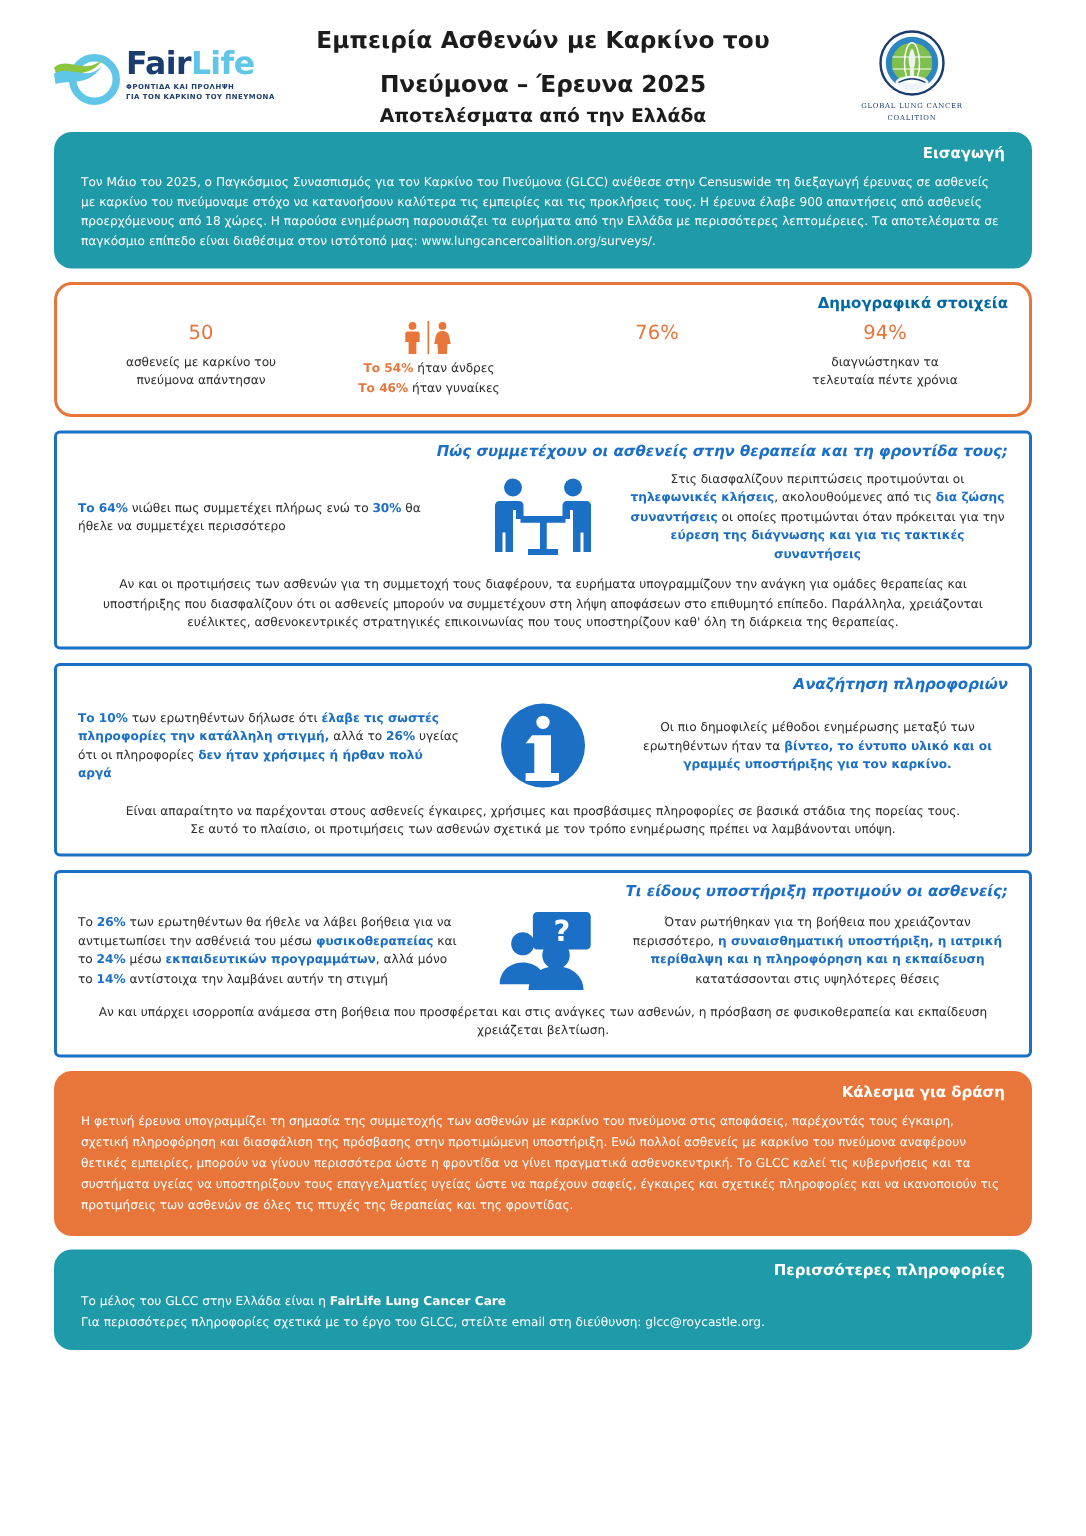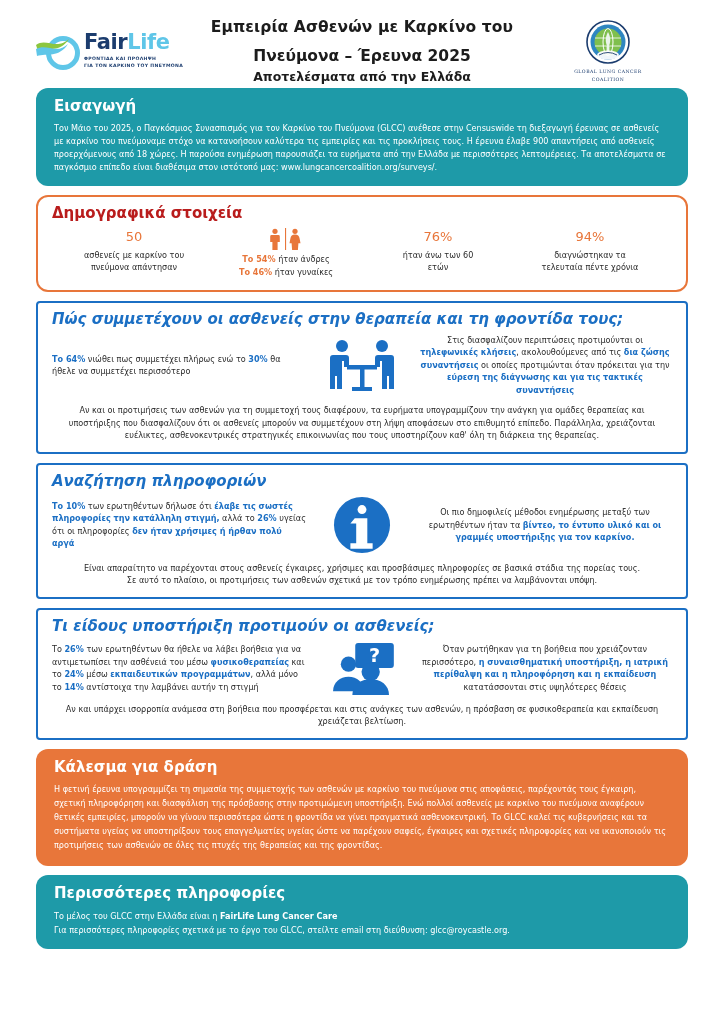--- a/index.html
+++ b/index.html
@@ -31,23 +31,23 @@
   .glcc-mark{width:46px;height:46px;}
   .glcc-cap{margin-top:3px;font-size:4.6px;color:#1b3c6e;letter-spacing:.5px;text-align:center;line-height:1.6;font-family:"DejaVu Serif","Liberation Serif",serif;}
 
   
   .card{border-radius:12px;box-sizing:border-box;margin-bottom:9px;}
   .card-teal{background:#1e9aa8;color:#ffffff;padding:9px 18px 12px;}
   .card-orange-outline{background:#ffffff;border:2px solid #e8763a;padding:7px 14px 12px;}
   .card-blue-outline{background:#ffffff;border:2px solid #1b6fc4;border-radius:4px;padding:7px 14px 11px;}
   .card-orange{background:#e8763a;color:#ffffff;padding:9px 18px 13px;}
 
-  .sec-title{text-align:left;font-weight:bold;font-size:15px;}
+  .sec-title{text-align:right;font-weight:bold;font-size:10px;}
   .sec-title.teal{color:#ffffff;margin-bottom:7px;}
-  .sec-title.orange{color:#b91c1c;margin-bottom:4px;}
+  .sec-title.orange{color:#0369a1;margin-bottom:4px;}
   .sec-title.blue{color:#1b6fc4;margin-bottom:6px;font-style:italic;}
   .intro-text{font-size:8.1px;line-height:1.62;color:#ffffff;text-align:left;}
   .cta-text{font-size:8.1px;line-height:1.72;color:#ffffff;text-align:left;}
   .more-text{font-size:8.1px;line-height:1.75;color:#ffffff;text-align:left;}
 
   
   .demo-row{display:flex;align-items:flex-start;padding:2px 6px 0;}
   .demo-col{flex:1;text-align:center;padding:0 6px;}
   .demo-big{color:#e8763a;font-weight:normal;font-size:13px;line-height:1.35;}
   .demo-cap{font-size:8.1px;color:#2b2b2b;line-height:1.5;margin-top:3px;}
@@ -151,24 +151,20 @@
           </svg>
         </div>
         <div class="demo-cap">
           <div><span class="hl">Το 54%</span><span> ήταν άνδρες</span></div>
           <div><span class="hl">Το 46%</span><span> ήταν γυναίκες</span></div>
         </div>
       </div>
 
       <div class="demo-col">
         <div class="demo-big">76%</div>
-        <div class="demo-cap">
-          <div>ήταν άνω των 60</div>
-          <div>ετών</div>
-        </div>
       </div>
 
       <div class="demo-col">
         <div class="demo-big">94%</div>
         <div class="demo-cap">
           <div>διαγνώστηκαν τα</div>
           <div>τελευταία πέντε χρόνια</div>
         </div>
       </div>
 

